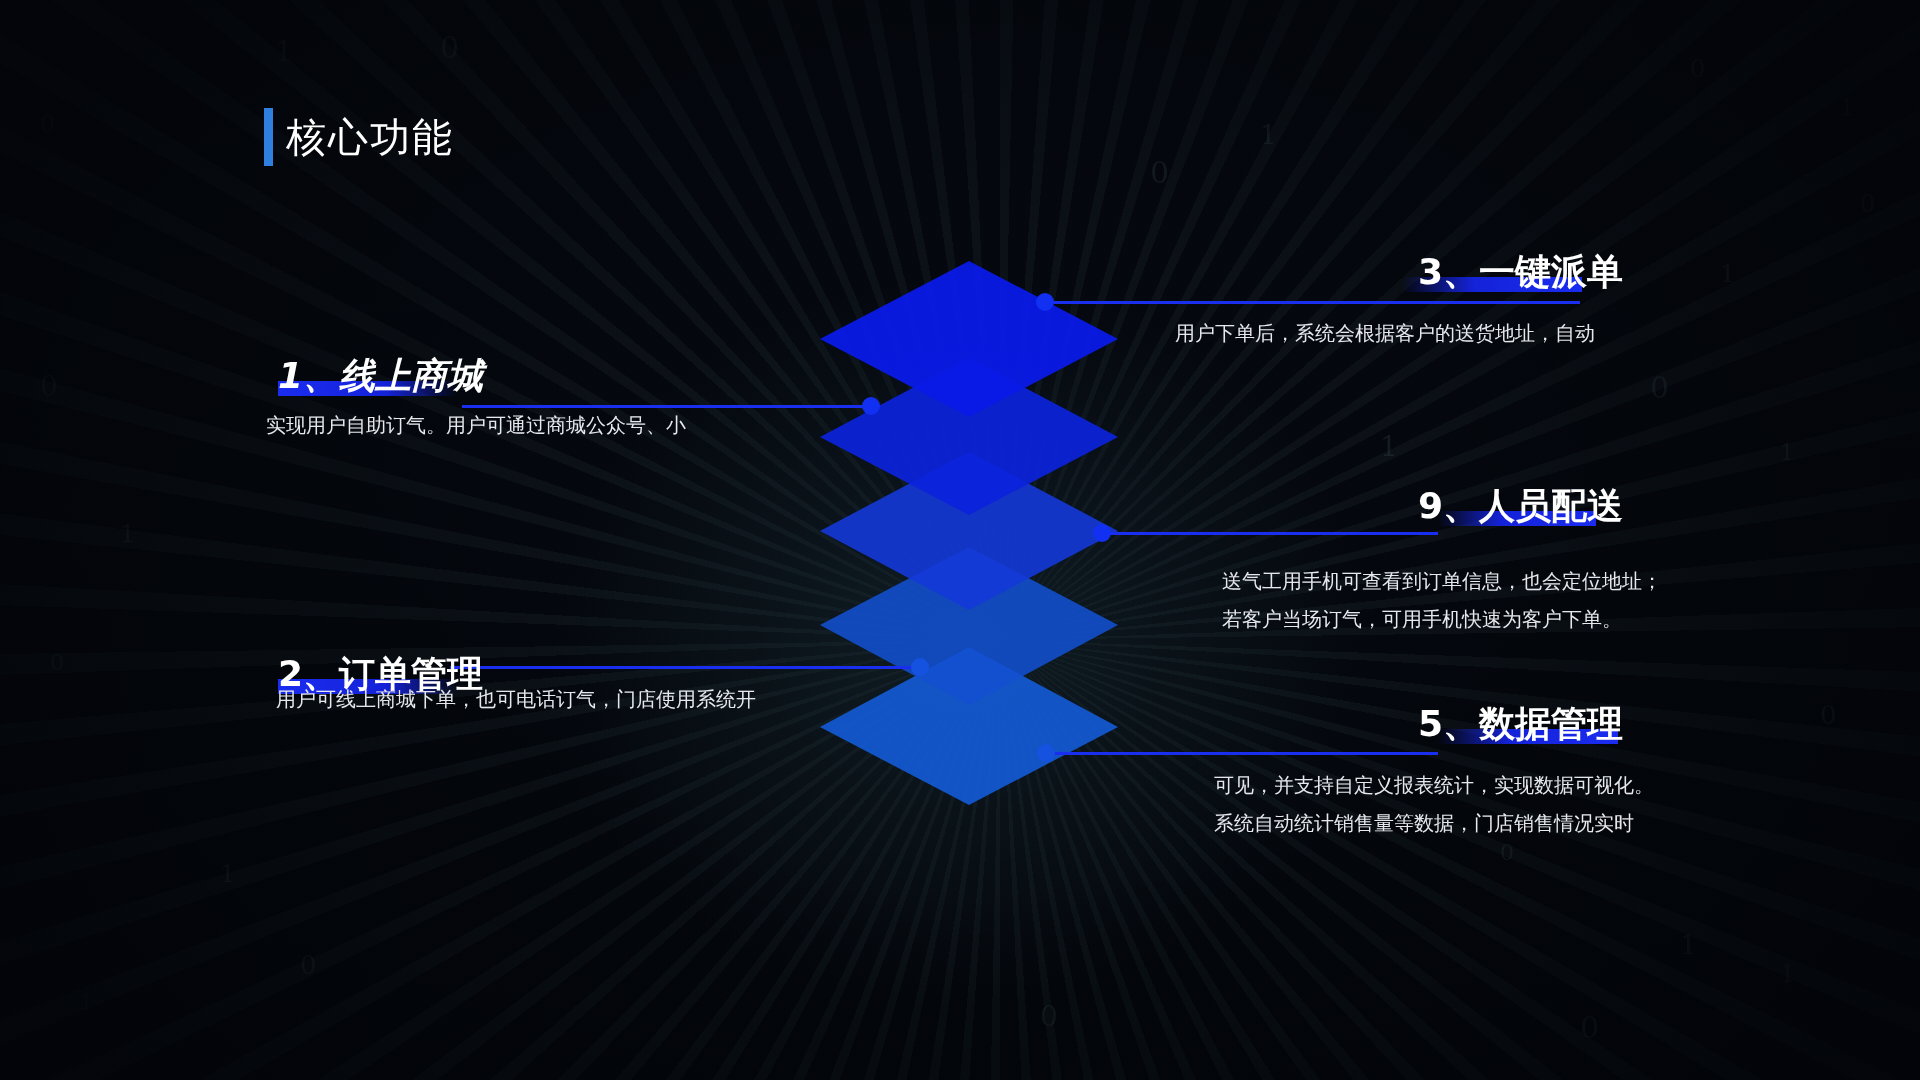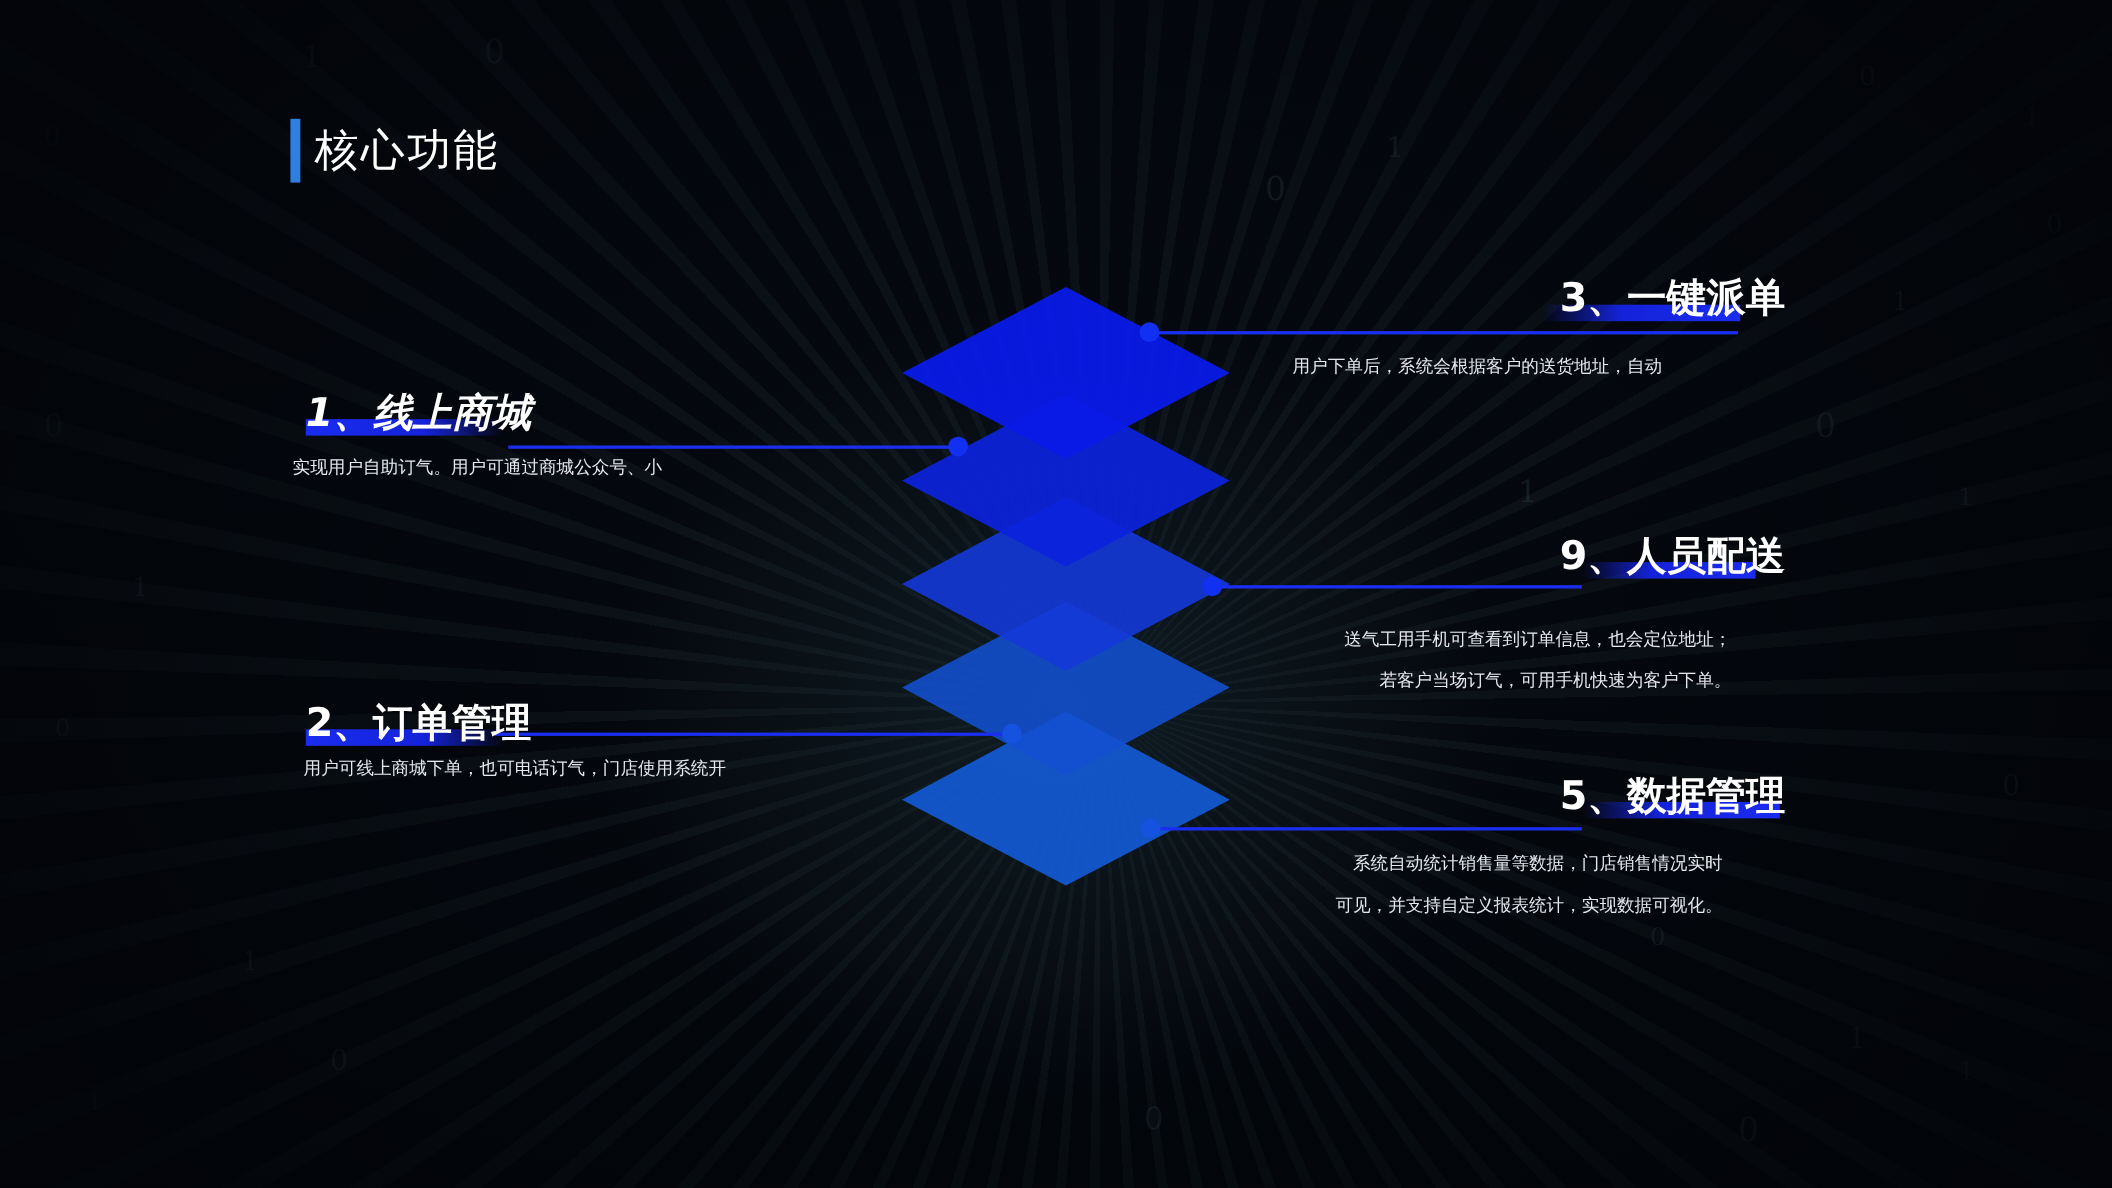--- a/index.html
+++ b/index.html
@@ -25,21 +25,21 @@
 
   .title-bar { position:absolute; left:264px; top:108px; width:9px; height:58px; background:#2f7fe0; }
   .title { position:absolute; left:286px; top:108px; font-size:40px; line-height:58px; font-weight:normal; letter-spacing:2px; }
 
   .feat-head { position:absolute; font-size:36px; font-weight:bold; line-height:44px; white-space:nowrap;text-align:center; }
   .feat-head .hl { position:absolute; height:15px; bottom:2px; }
   .feat-head .txt { position:relative; z-index:1; }
   .hl-left { background:linear-gradient(90deg,#1a2cf0 0%,#1422d8 60%,rgba(20,30,200,0) 100%); }
   .hl-right { background:linear-gradient(90deg,rgba(20,30,200,0) 0%,#1422d8 40%,#1a2cf0 100%); }
 
-  .feat-desc { position:absolute; font-size:16px; line-height:38px; color:#e6e8ee; white-space:nowrap;text-align:right; }
+  .feat-desc { position:absolute; font-size:20px; line-height:38px; color:#e6e8ee; white-space:nowrap; }
 
   .line { position:absolute; height:3px; background:#1a2ef0; }
   .dot { position:absolute; width:18px; height:18px; border-radius:50%; background:#1230f2; }
 
   svg.stack { position:absolute; left:0; top:0; }
 </style>
 </head>
 <body>
 
 <div class="bg"></div>
@@ -100,21 +100,21 @@
 <div class="dot" style="left:1037px;top:744px;background:#1552e0;"></div>
 
 <div class="feat-head" style="left:278px;top:354px;font-style:italic;">
   <div class="hl hl-left" style="left:0;width:180px;"></div>
   <span class="txt">1、线上商城</span>
 </div>
 <div class="feat-desc" style="left:266px;top:406px;">
   <div>实现用户自助订气。用户可通过商城公众号、小</div>
 </div>
 
-<div class="feat-head" style="left:278px;top:636px;">
+<div class="feat-head" style="left:278px;top:652px;">
   <div class="hl hl-left" style="left:0;width:180px;"></div>
   <span class="txt">2、订单管理</span>
 </div>
 <div class="feat-desc" style="left:276px;top:680px;">
   <div>用户可线上商城下单，也可电话订气，门店使用系统开</div>
 </div>
 
 <div class="feat-head" style="left:1418px;top:250px;">
   <div class="hl hl-right" style="left:-16px;width:180px;"></div>
   <span class="txt">3、一键派单</span>
@@ -130,15 +130,15 @@
 <div class="feat-desc" style="left:1179px;top:562px;margin-left:43px;">
   <div>送气工用手机可查看到订单信息，也会定位地址；</div>
   <div>若客户当场订气，可用手机快速为客户下单。</div>
 </div>
 
 <div class="feat-head" style="left:1418px;top:702px;">
   <div class="hl hl-right" style="left:20px;width:180px;"></div>
   <span class="txt">5、数据管理</span>
 </div>
 <div class="feat-desc" style="left:1214px;top:766px;">
+  <div>可见，并支持自定义报表统计，实现数据可视化。</div>
   <div>系统自动统计销售量等数据，门店销售情况实时</div>
-  <div>可见，并支持自定义报表统计，实现数据可视化。</div>
 </div>
 
 </body></html>

